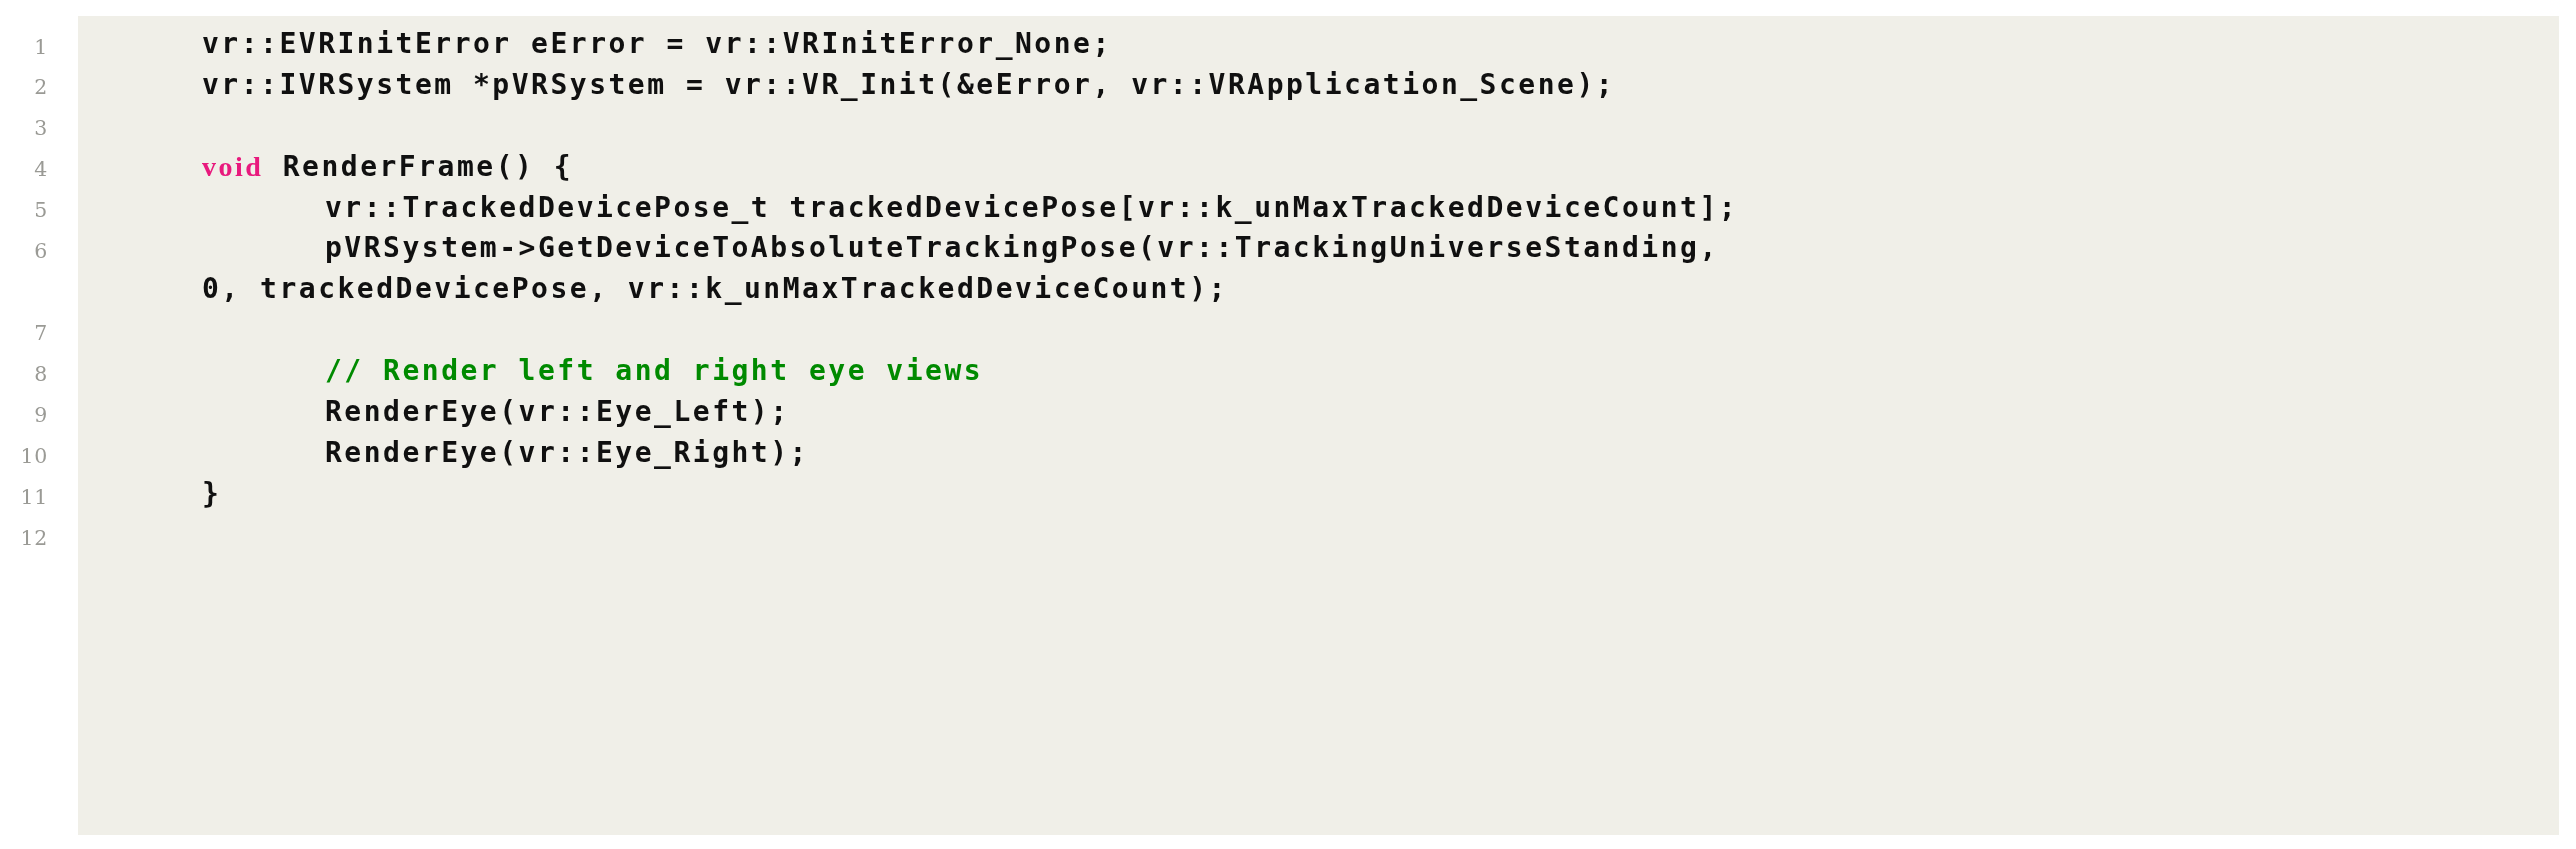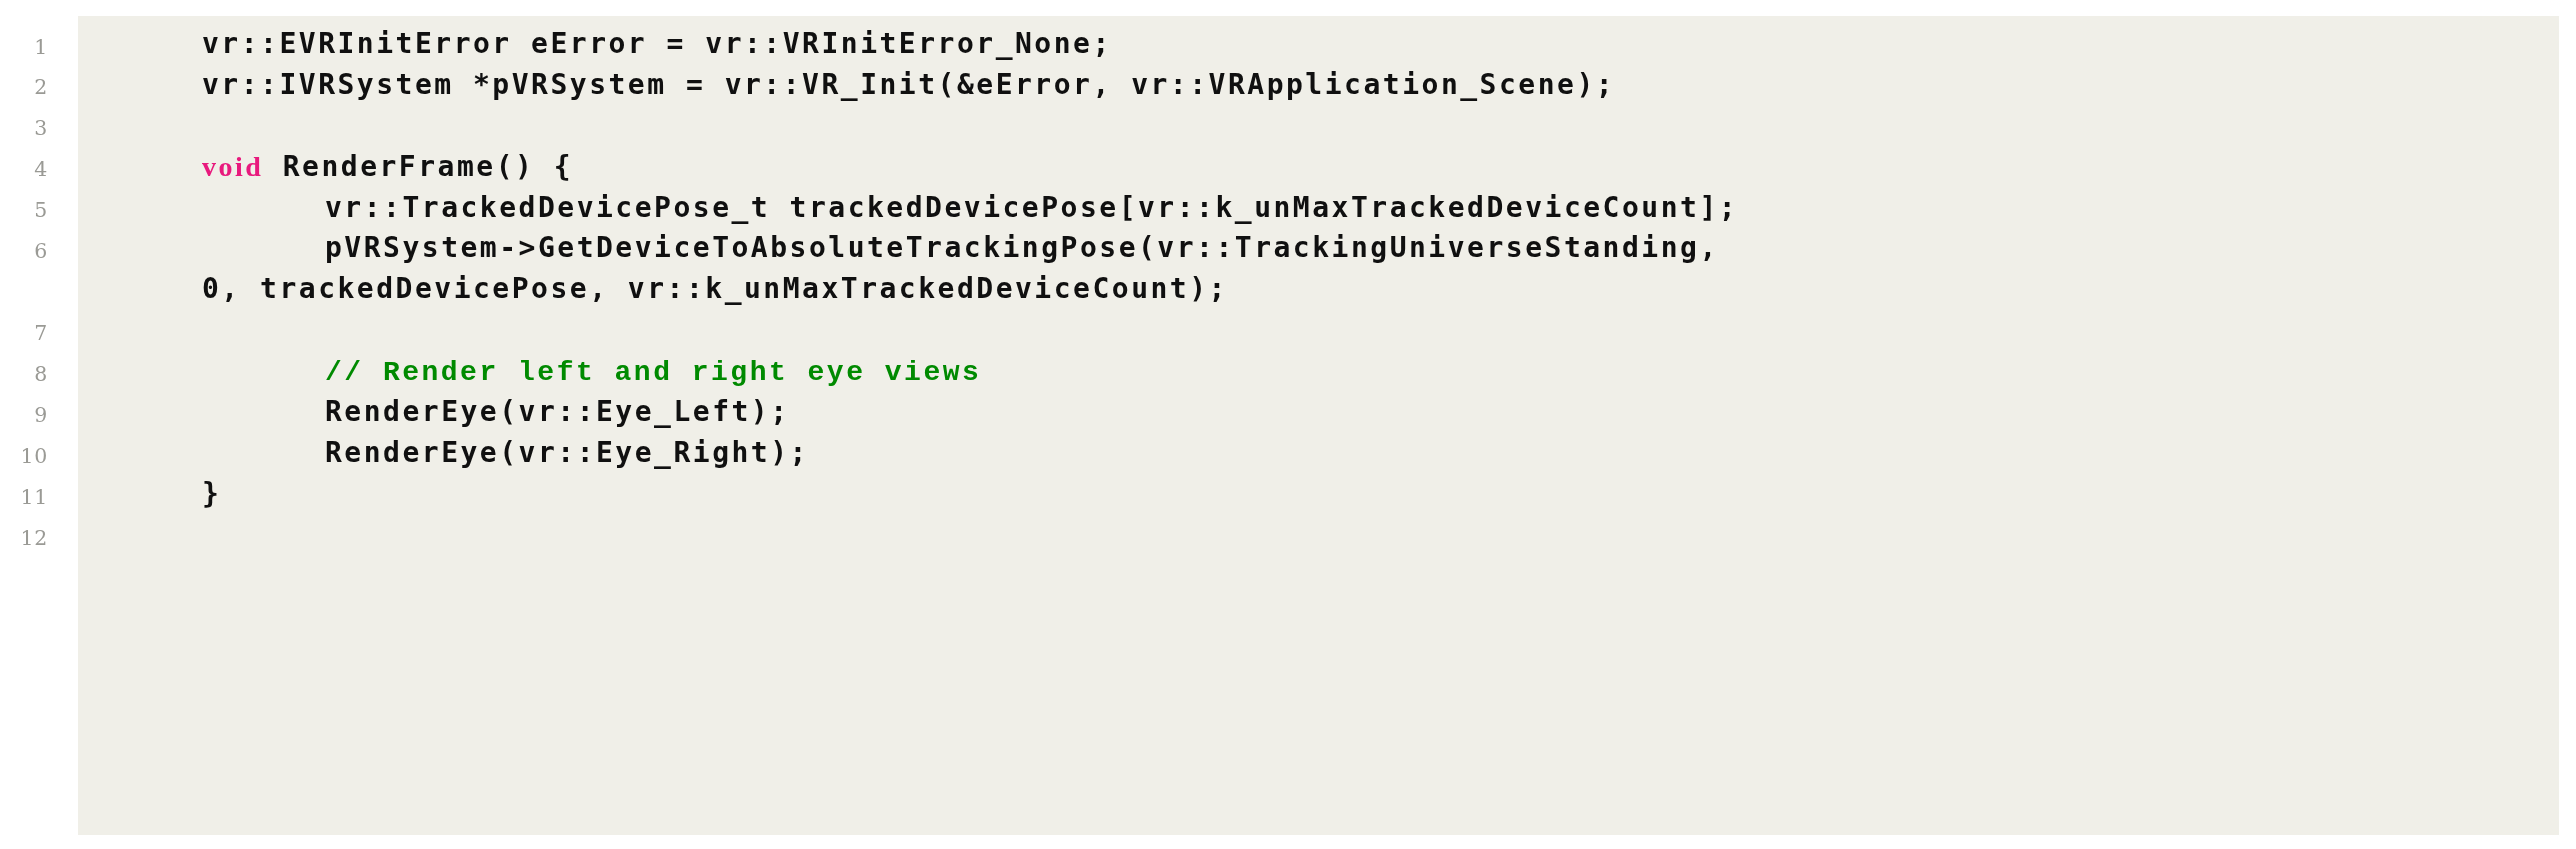--- a/index.html
+++ b/index.html
@@ -67,21 +67,21 @@
     white-space: pre;
   }
 
   .cl {
     position: absolute;
     left: 0px;
     white-space: pre;
   }
 
   .kw   { color: #e8197d; font-family: Liberation Serif, serif; }
-  .cmt  { color: #008a00; font-family: Liberation Mono, monospace; }
+  .cmt  { color: #008a00; }
   .plain{ color: #101010; }
 </style>
 </head>
 <body>
 
 <div id="code-figure">
 
   <div id="code-panel" style="background: rgb(240, 239, 232);"></div>
 
   <div id="gutter">

